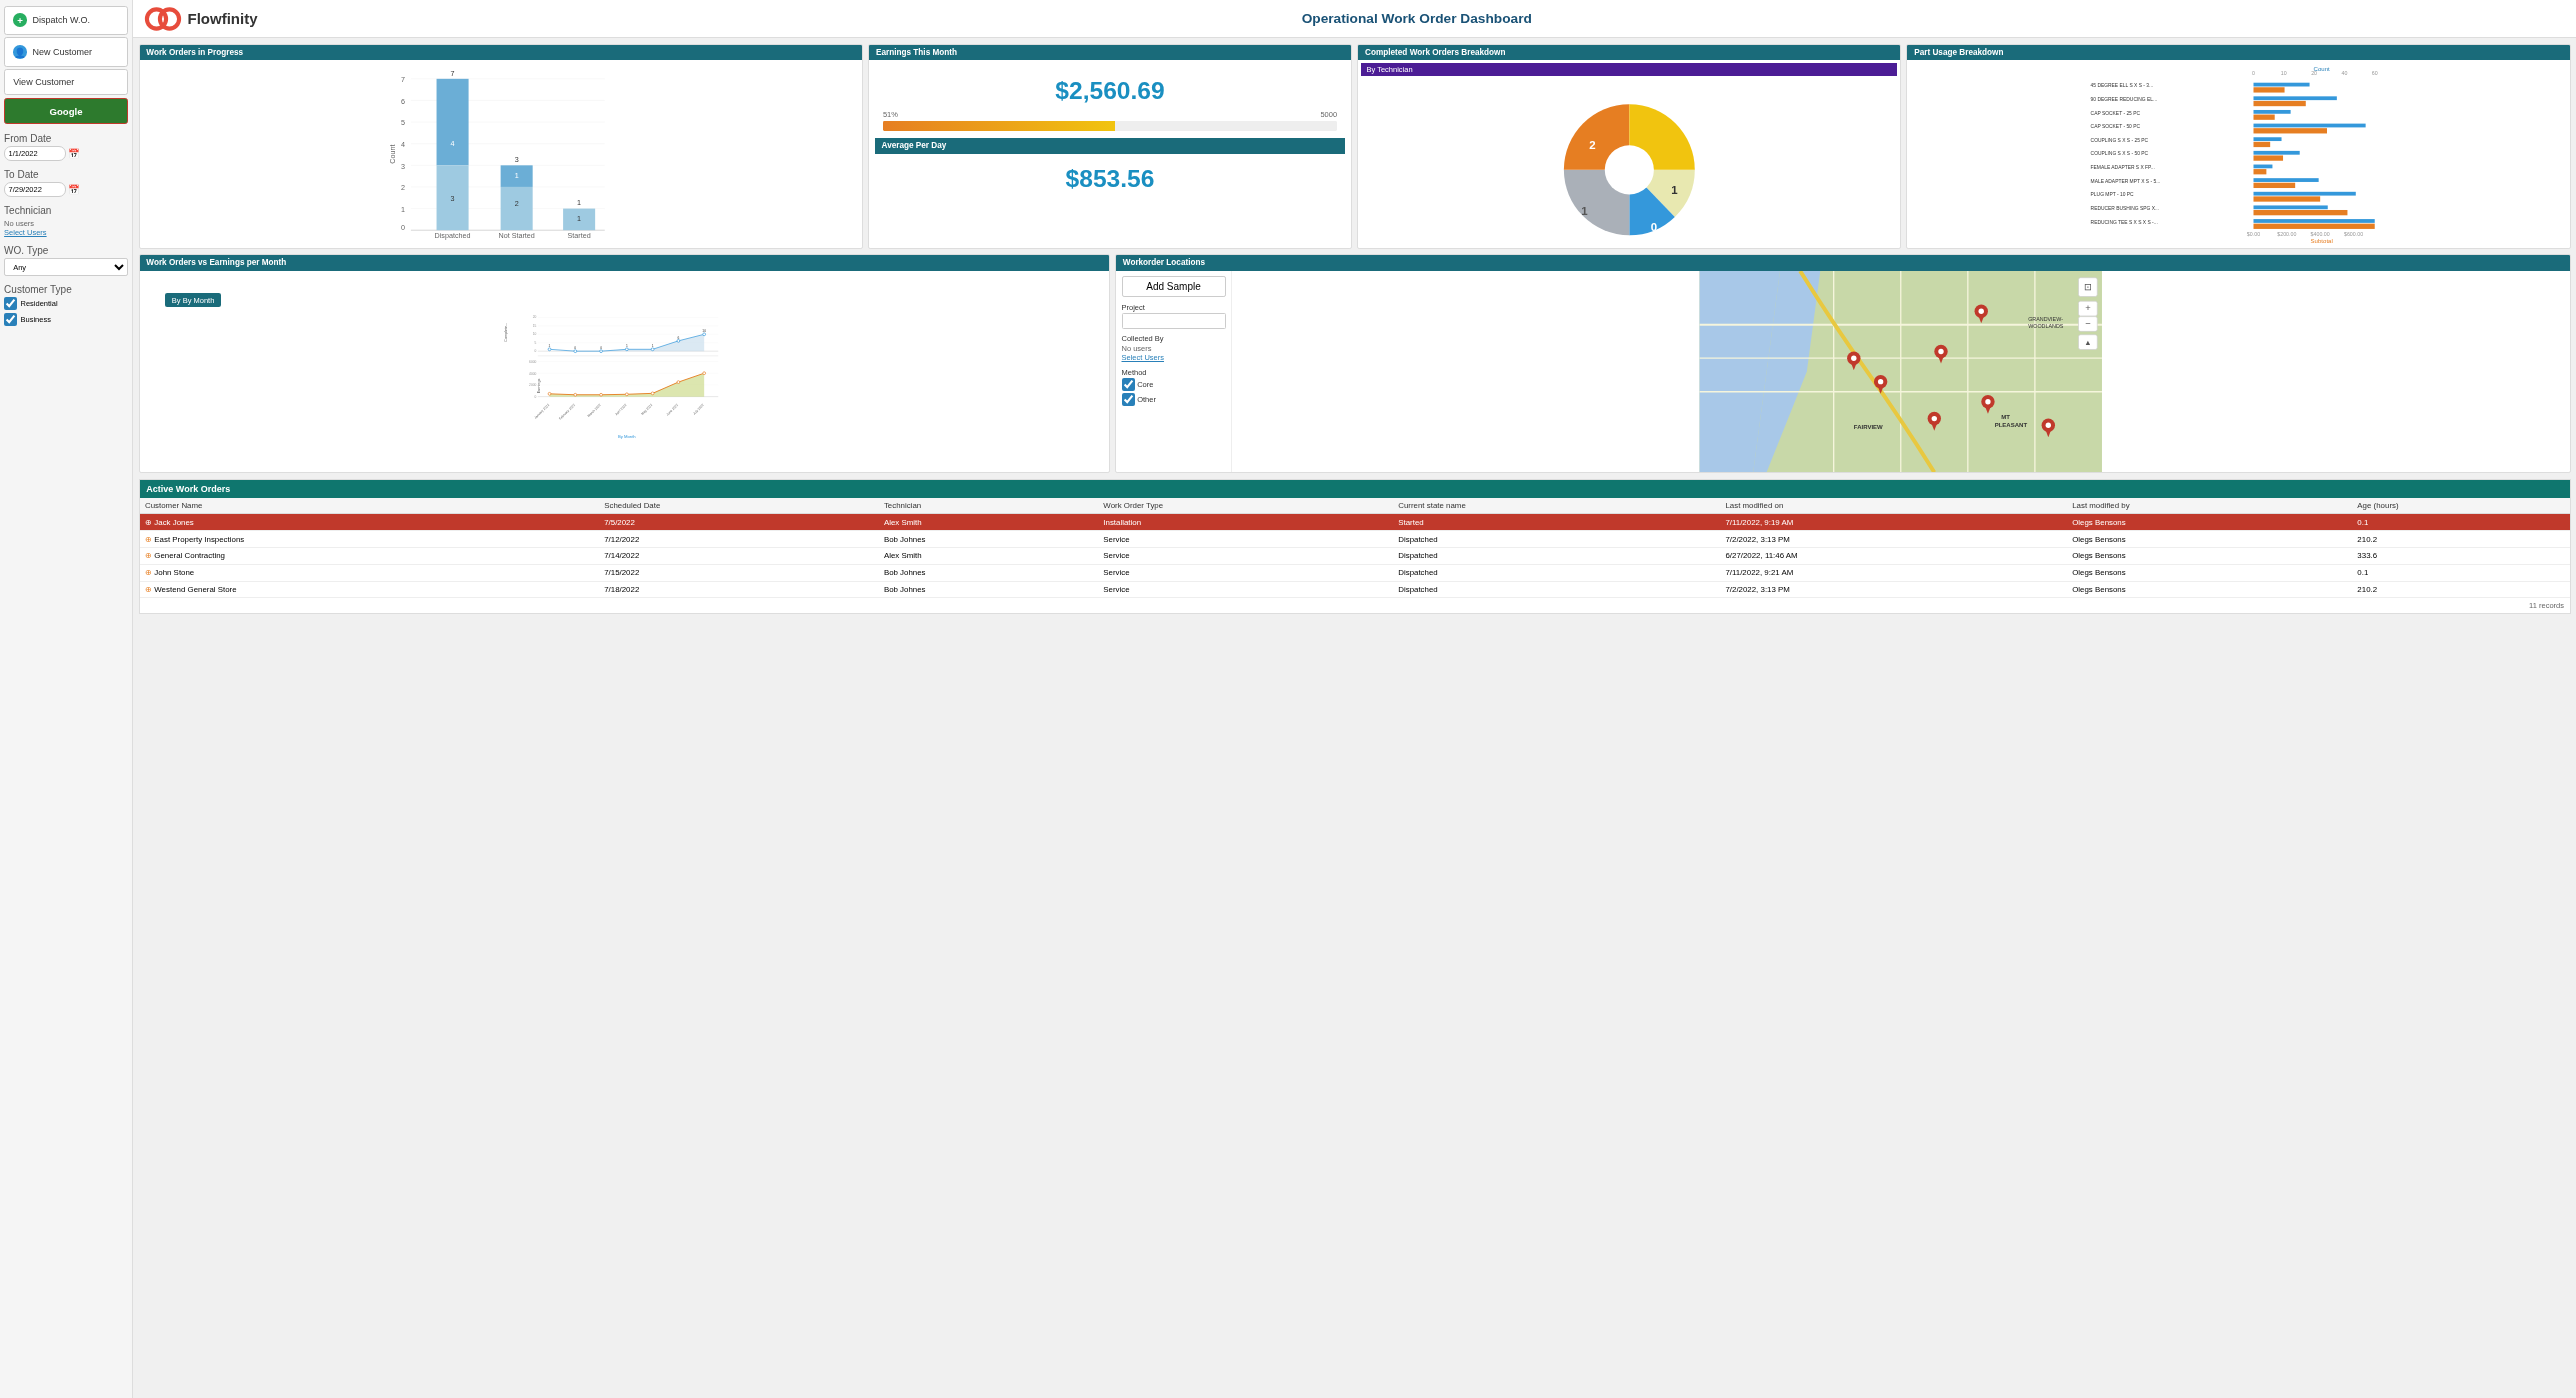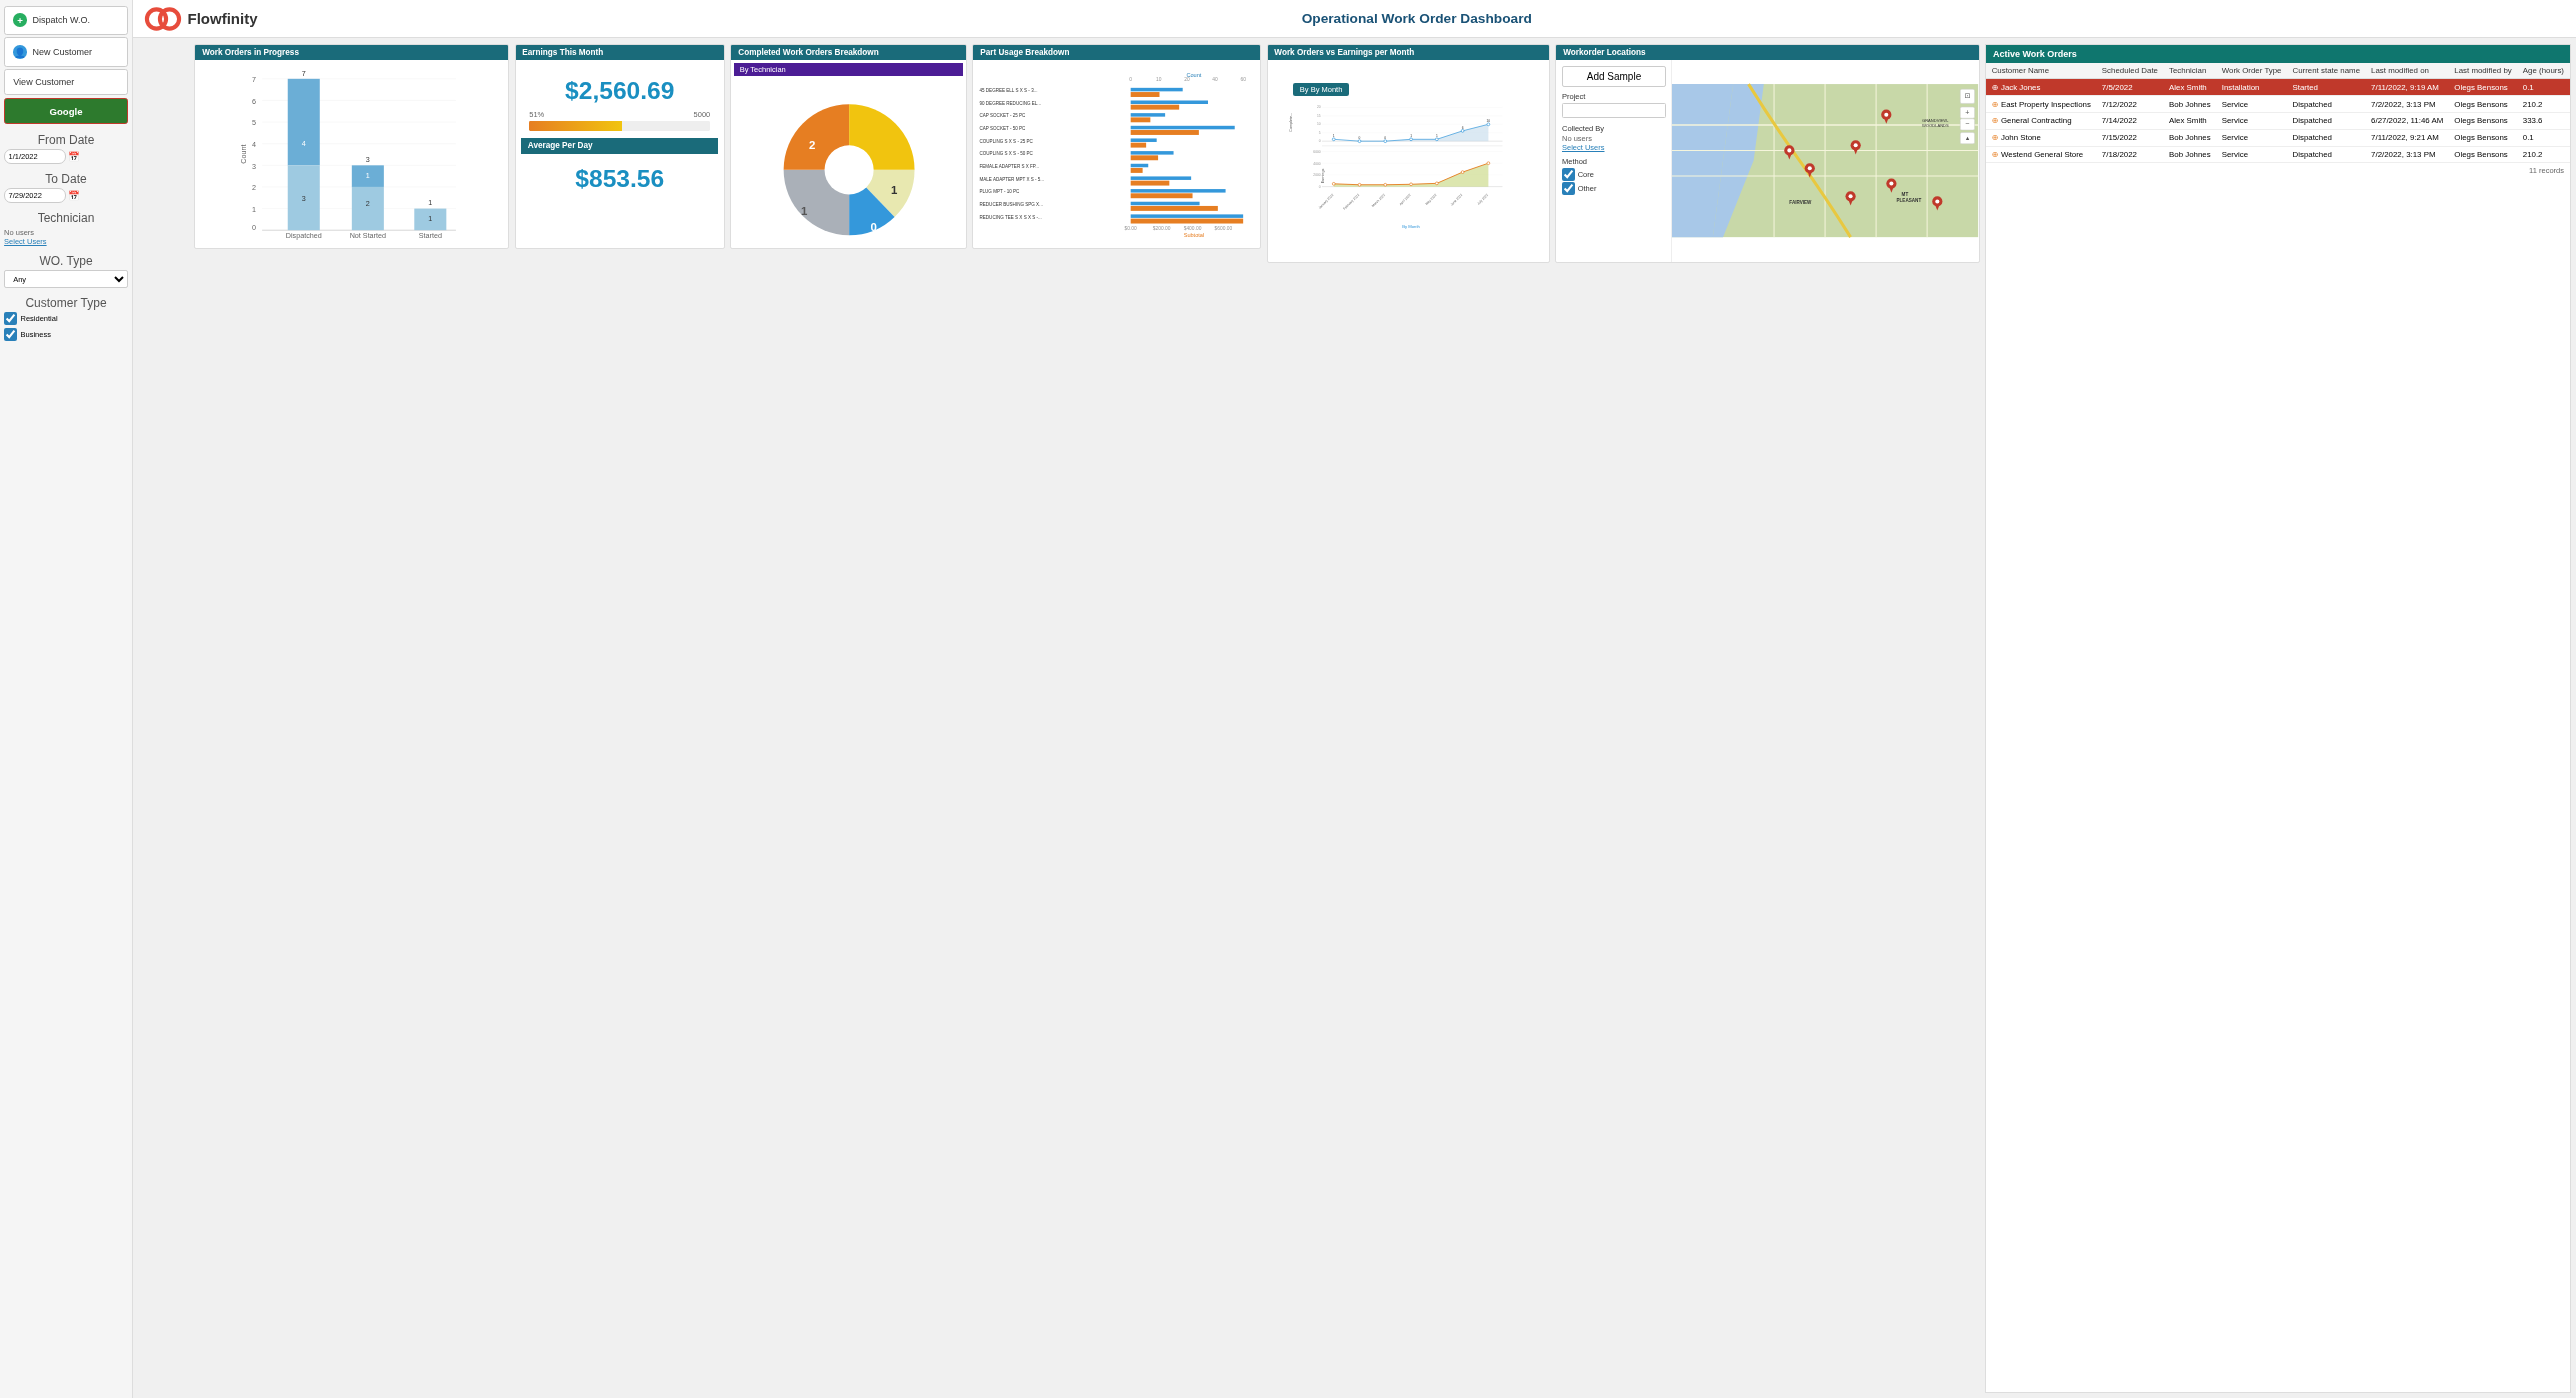--- a/index.html
+++ b/index.html
@@ -44,21 +44,21 @@
       border: none;
       border-radius: 2.7px;
       padding: 6.8px 8.2px;
       cursor: pointer;
       font-size: 9.6px;
       font-weight: bold;
       width: 100%;
       border: 1.4px solid #c0392b;
     }
     .sidebar-section { margin-top: 5.5px; }
-    .sidebar-label { font-size: 12px; color: #555; margin-bottom: 2.1px; text-align: center; }
+    .sidebar-label { font-size: 10px; color: #555; margin-bottom: 2.1px; }
     .date-input-wrap { display: flex; align-items: center; gap: 2.7px; }
     .date-input {
       border: 0.7px solid #ccc;
       border-radius: 7px;
       padding: 2.1px 3.4px;
       font-size: 7.5px;
       width: 62px;
     }
     .cal-icon { font-size: 9.6px; color: #666; cursor: pointer; }
     .no-users-text { color: #666; font-size: 7.5px; }
@@ -108,23 +108,22 @@
       font-weight: bold;
       color: #1a5276;
     }
 
     
     #dashboard {
       flex: 1;
       overflow-y: auto;
       padding: 5.5px;
       display: flex;
-      flex-direction: row;
+      flex-direction: column;
       gap: 5.5px;
-      justify-content: flex-end;
     }
 
     
     .top-row {
       display: flex;
       gap: 5.5px;
       height: 205px;
     }
     .card {
       background: white;

